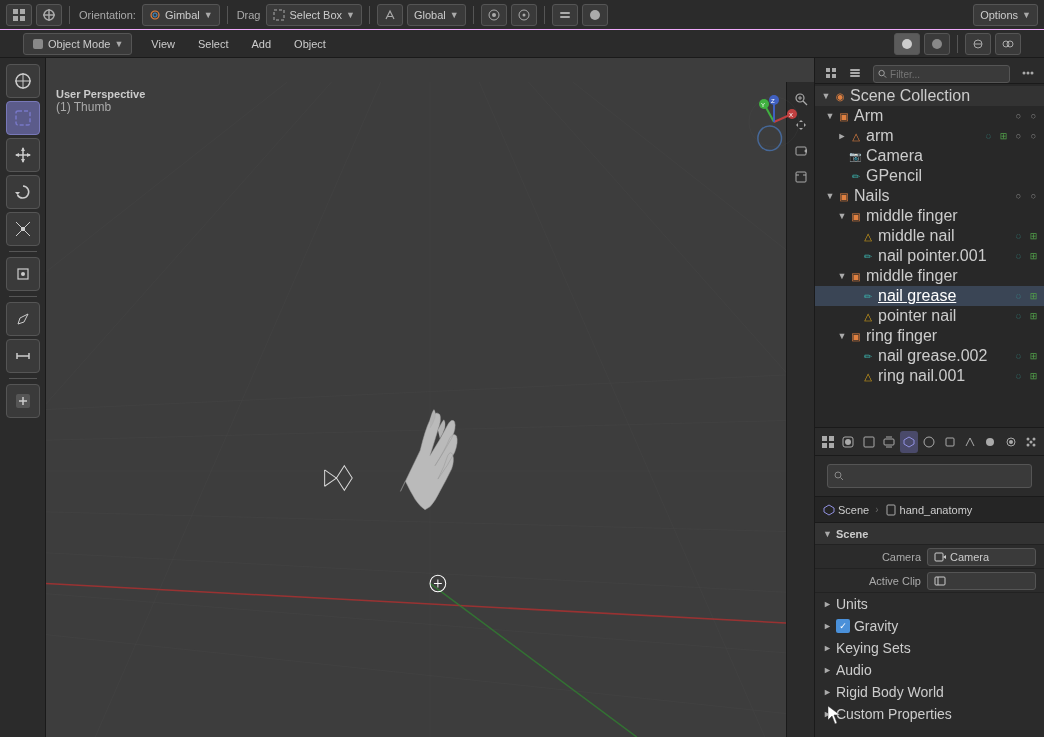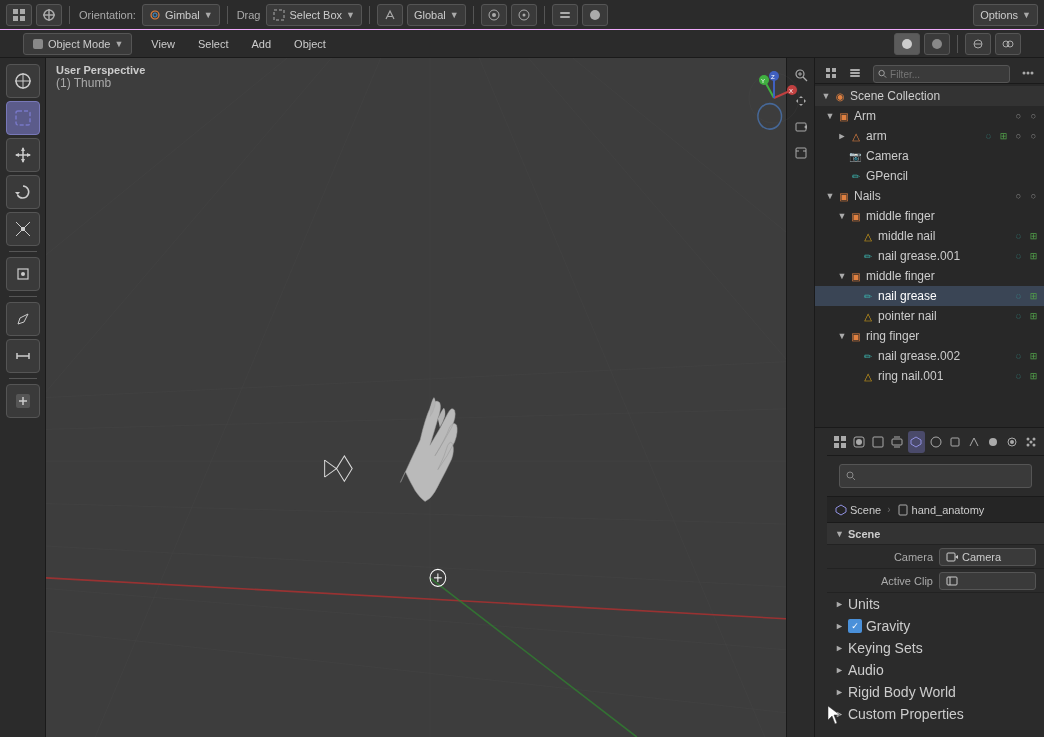--- a/index.html
+++ b/index.html
@@ -132,20 +132,21 @@
       background: #555;
       margin: 2px 0;
     }
 
     
     .viewport {
       flex: 1;
       position: relative;
       background: #701a75;
       overflow: hidden;
+      margin-top: 24px;
     }
     .viewport-header {
       position: absolute;
       top: 0; left: 0;
       padding: 6px 10px;
       z-index: 5;
     }
     .viewport-title {
       font-size: 11px;
       color: #ccc;
@@ -246,21 +247,21 @@
       font-size: 9px;
       color: #aaa;
     }
     .tree-icon {
       width: 14px; height: 14px;
       display: flex; align-items: center; justify-content: center;
       font-size: 10px;
       margin-right: 3px;
     }
     .tree-label {
-      font-size: 12px;
+      font-size: 16px;
       color: #ccc;
       flex: 1;
       white-space: nowrap;
       overflow: hidden;
       text-overflow: ellipsis;
     }
     .tree-icons-right {
       display: flex;
       gap: 2px;
       align-items: center;
@@ -278,21 +279,20 @@
     .icon-yellow { color: #d4a017; }
     .icon-teal { color: #3aafa9; }
 
     
     .props-section {
       flex: 1;
       background: #2b2b2b;
       display: flex;
       flex-direction: column;
       overflow-y: auto;
-      margin-left: 12px;
     }
     .props-section::-webkit-scrollbar { width: 6px; }
     .props-section::-webkit-scrollbar-track { background: #2b2b2b; }
     .props-section::-webkit-scrollbar-thumb { background: #555; border-radius: 3px; }
 
     
     .props-toolbar {
       height: 28px;
       background: #2b2b2b;
       display: flex;
@@ -823,39 +823,39 @@
           <div class="tree-icons-right">
             <span class="tree-icon-sm icon-teal">◌</span>
             <span class="tree-icon-sm icon-green">⊞</span>
           </div>
         </div>
 
         <div class="tree-item">
           <span class="tree-indent" style="width:32px;"></span>
           <span class="tree-arrow" style="visibility:hidden;">►</span>
           <span class="tree-icon icon-teal">✏</span>
-          <span class="tree-label">nail grease.001</span>
+          <span class="tree-label">nail pointer.001</span>
           <div class="tree-icons-right">
             <span class="tree-icon-sm icon-teal">◌</span>
             <span class="tree-icon-sm icon-green">⊞</span>
           </div>
         </div>
 
         <div class="tree-item">
           <span class="tree-indent" style="width:20px;"></span>
           <span class="tree-arrow">▼</span>
           <span class="tree-icon icon-orange">▣</span>
           <span class="tree-label">middle finger</span>
         </div>
 
         <div class="tree-item" style="background:#3a4555;">
           <span class="tree-indent" style="width:32px;"></span>
           <span class="tree-arrow" style="visibility:hidden;">►</span>
           <span class="tree-icon icon-teal">✏</span>
-          <span class="tree-label" style="color:#fff;">nail grease</span>
+          <span class="tree-label" style="color:#fff;text-decoration:underline;">nail grease</span>
           <div class="tree-icons-right">
             <span class="tree-icon-sm icon-teal">◌</span>
             <span class="tree-icon-sm icon-green">⊞</span>
           </div>
         </div>
 
         <div class="tree-item">
           <span class="tree-indent" style="width:32px;"></span>
           <span class="tree-arrow" style="visibility:hidden;">►</span>
           <span class="tree-icon icon-yellow">△</span>

